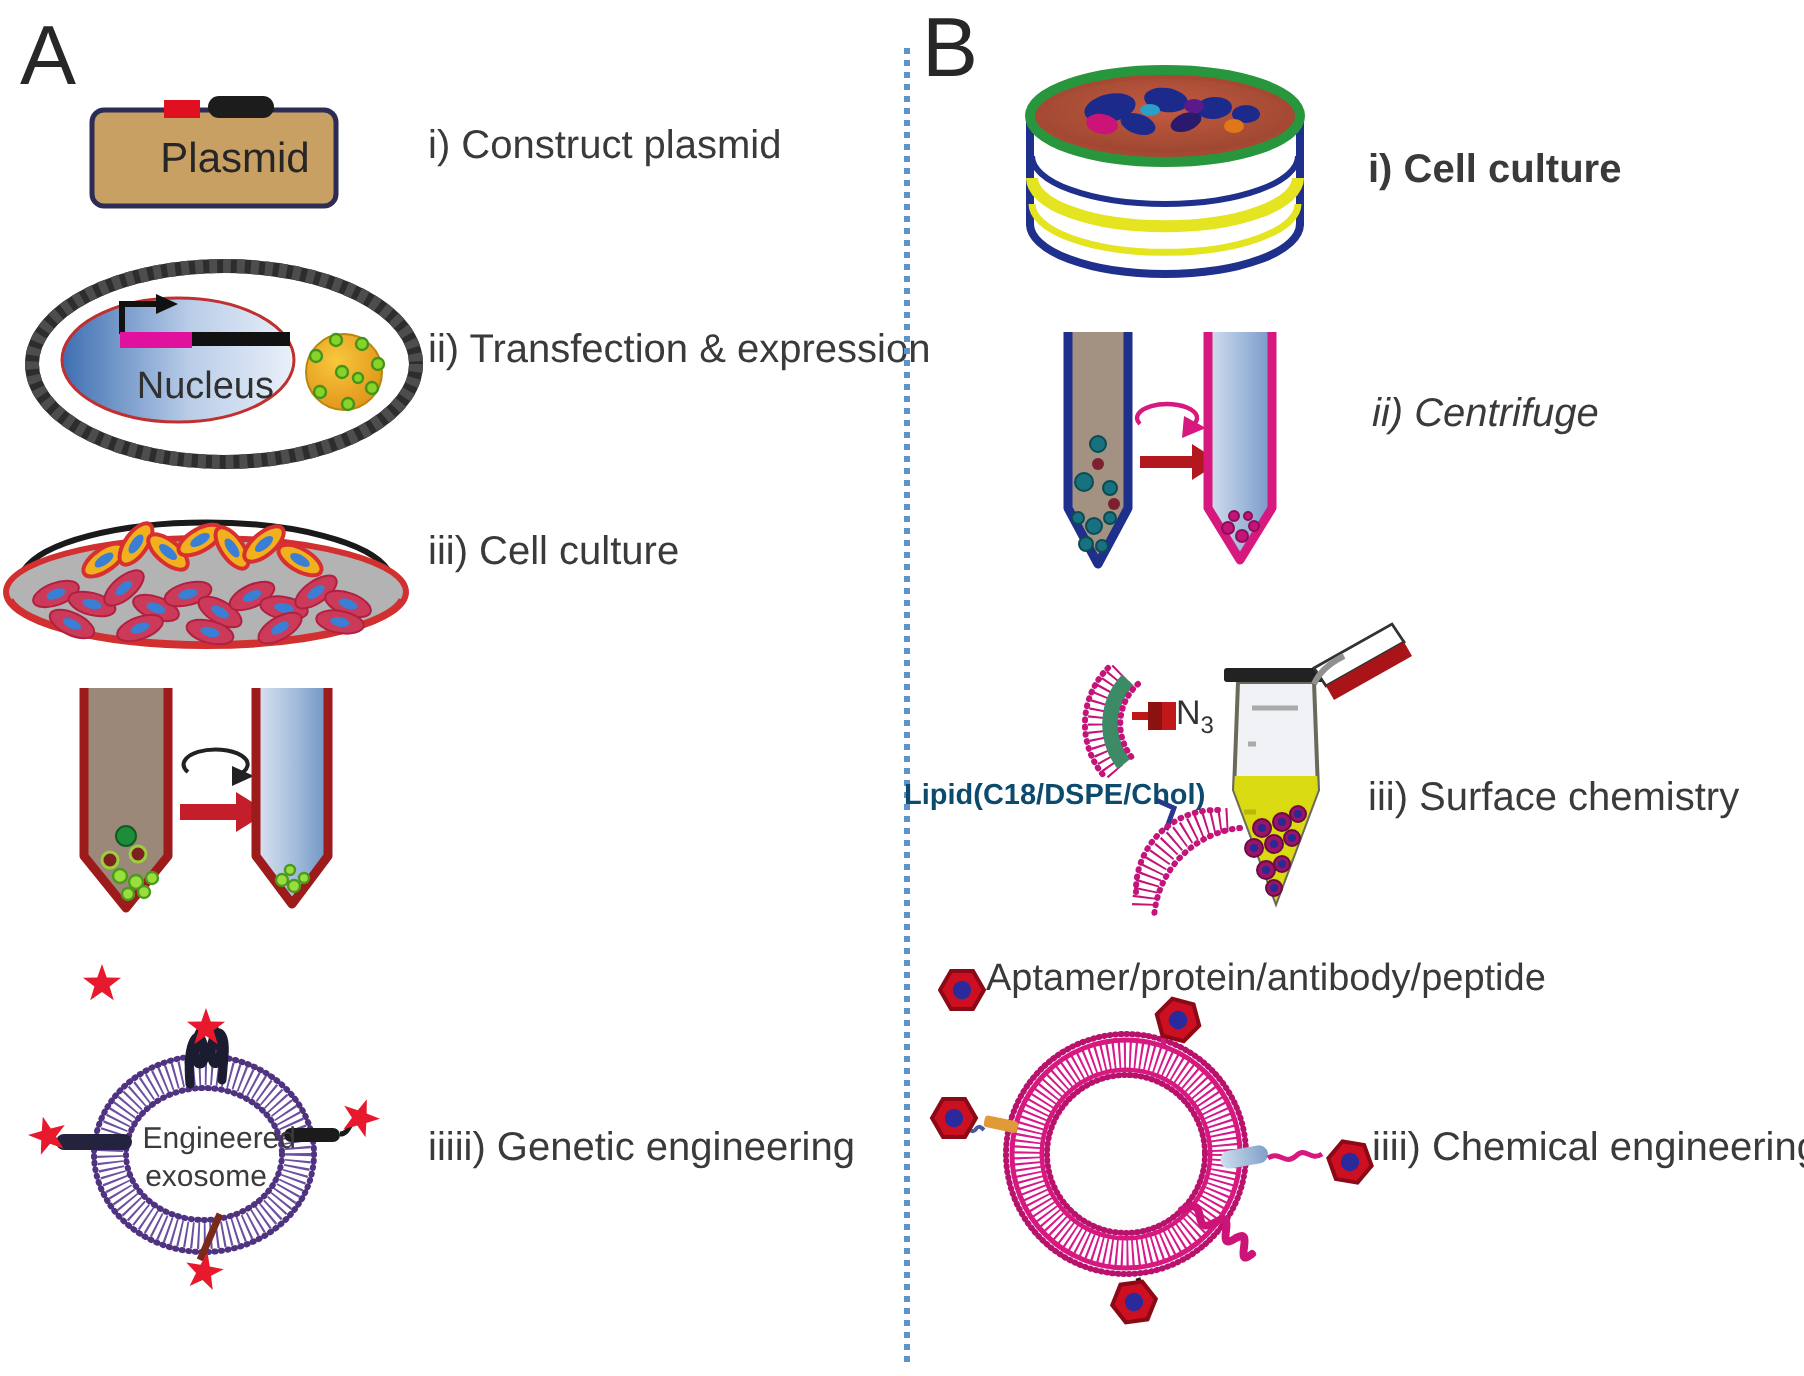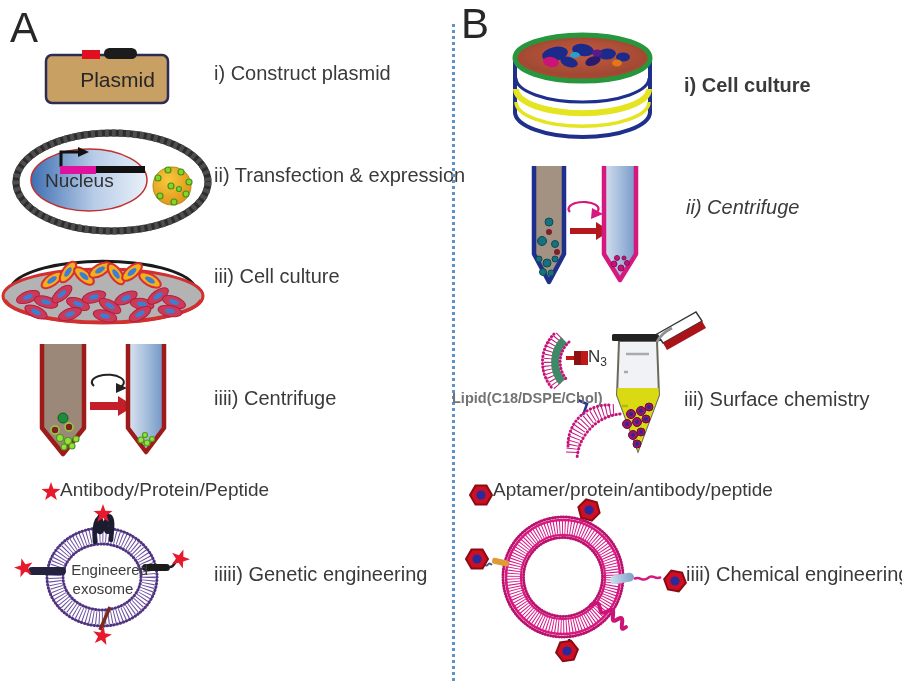--- a/index.html
+++ b/index.html
@@ -59,21 +59,21 @@
           <circle cx="173" cy="46" r="3"></circle>
         <circle cx="181" cy="56" r="3"></circle>
           <circle cx="178" cy="68" r="3"></circle>
           <circle cx="166" cy="76" r="3"></circle>
         <circle cx="152" cy="70" r="3"></circle>
           <circle cx="163" cy="60" r="3"></circle>
           <circle cx="171" cy="63" r="2.5"></circle>
       </g>
     </svg>
   </div>
-  <div class="mini" style="left:45px;top:170px;width:92px;text-align:left;font-size:19px;color:#303030;">Nucleus</div>
+  <div class="mini" style="left:45px;top:183px;width:92px;text-align:right;font-size:19px;color:#303030;">Nucleus</div>
   <div class="lbl" style="left:214px;top:164px;">ii) Transfection &amp; expression</div>
 
   <div class="abs" style="left:0px;top:240px;">
     <svg width="215" height="92" viewBox="0 0 215 92">
       <path d="M12,45 A93,30 0 0 1 194,45" fill="none" stroke="#1a1a1a" stroke-width="3"></path>
       <ellipse cx="103" cy="56" rx="100" ry="27" fill="#b3b3b3" stroke="#d23030" stroke-width="3"></ellipse>
       <path d="M5,60 A99,26 0 0 0 201,60" fill="none" stroke="#d23030" stroke-width="3.5"></path>
       <g>
         <g transform="translate(52,40) rotate(-35)">
             <ellipse rx="12" ry="5.5" fill="#f2b01e" stroke="#d83030" stroke-width="2"></ellipse>
@@ -195,28 +195,26 @@
       <polygon points="52,60 80,60 80,54 96,64 80,74 80,68 52,68" fill="#c41e2a"></polygon>
       <path d="M90,2 L90,86 L108,110 L126,86 L126,2" fill="url(#tubeBlueA)" stroke="#9e1b1b" stroke-width="4.5" stroke-linejoin="round"></path>
       <g fill="#9ade3c" stroke="#4a9a20" stroke-width="1.2">
         <circle cx="103" cy="98" r="3"></circle>
           <circle cx="109" cy="101" r="3"></circle>
           <circle cx="114" cy="97" r="2.5"></circle>
           <circle cx="107" cy="93" r="2.5"></circle>
       </g>
     </svg>
   </div>
-  <div class="lbl" style="left:214px;top:387px;">iiii) Centrifuge</div>
 
   <div class="abs" style="left:40px;top:481px;">
     <svg width="22" height="22" viewBox="-11 -11 22 22">
       <path d="M0,-10 L2.35,-3.24 L9.51,-3.09 L3.80,1.24 L5.88,8.09 L0,4 L-5.88,8.09 L-3.80,1.24 L-9.51,-3.09 L-2.35,-3.24 Z" fill="#e8192c"></path>
     </svg>
   </div>
-  <div class="legend-text" style="left:60px;top:479px;">Antibody/Protein/Peptide</div>
 
   <div class="abs" style="left:12px;top:500px;">
     <svg width="200" height="162" viewBox="0 0 200 162">
       <defs>
         <path id="starp" d="M0,-10 L2.35,-3.24 L9.51,-3.09 L3.80,1.24 L5.88,8.09 L0,4 L-5.88,8.09 L-3.80,1.24 L-9.51,-3.09 L-2.35,-3.24 Z" fill="#e8192c"></path>
       </defs>
       <ellipse cx="90" cy="77" rx="47" ry="41" fill="#ffffff" stroke="#6b4fa0" stroke-width="13" stroke-dasharray="1,2.1"></ellipse>
       <ellipse cx="90" cy="77" rx="55" ry="49" fill="none" stroke="#4f3380" stroke-width="3" stroke-dasharray="0.5,2.8" stroke-linecap="round"></ellipse>
       <ellipse cx="90" cy="77" rx="39" ry="33" fill="none" stroke="#4f3380" stroke-width="3" stroke-dasharray="0.5,2.8" stroke-linecap="round"></ellipse>
       <path d="M83,42 C81,20 88,12 90,24 C92,34 84,36 86,22 C88,10 96,10 98,22 C100,34 92,36 94,22 C96,12 101,16 100,28 L99,40" fill="none" stroke="#1c1c30" stroke-width="4.5" stroke-linecap="round"></path>
@@ -347,21 +345,21 @@
         <circle cx="177" cy="120" r="2"></circle>
           <circle cx="187" cy="118" r="2"></circle>
           <circle cx="196" cy="115" r="2"></circle>
         <circle cx="183" cy="131" r="2"></circle>
           <circle cx="191" cy="128" r="2"></circle>
           <circle cx="187" cy="140" r="2"></circle>
       </g>
     </svg>
   </div>
   <div class="mini" style="left:588px;top:347px;font-size:17px;color:#333;"><span>N</span><sub style="font-size:12px;">3</sub></div>
-  <div class="mini" style="left:452px;top:390px;font-size:14.5px;font-weight:bold;color:#737373;white-space:nowrap;">Lipid(C18/DSPE/Chol)</div>
+  <div class="mini" style="left:452px;top:390px;font-size:14.5px;font-weight:bold;color:#0c4a6e;white-space:nowrap;">Lipid(C18/DSPE/Chol)</div>
   <div class="lbl" style="left:684px;top:388px;">iii) Surface chemistry</div>
 
   <div class="abs" style="left:469px;top:483px;">
     <svg width="24" height="24" viewBox="-12 -12 24 24">
       <path d="M11,0 L5.5,9.53 L-5.5,9.53 L-11,0 L-5.5,-9.53 L5.5,-9.53 Z" fill="#cc1022" stroke="#8c0a16" stroke-width="2"></path>
       <circle r="4.6" fill="#2a2a9c"></circle>
     </svg>
   </div>
   <div class="legend-text" style="left:493px;top:479px;">Aptamer/protein/antibody/peptide</div>
 

